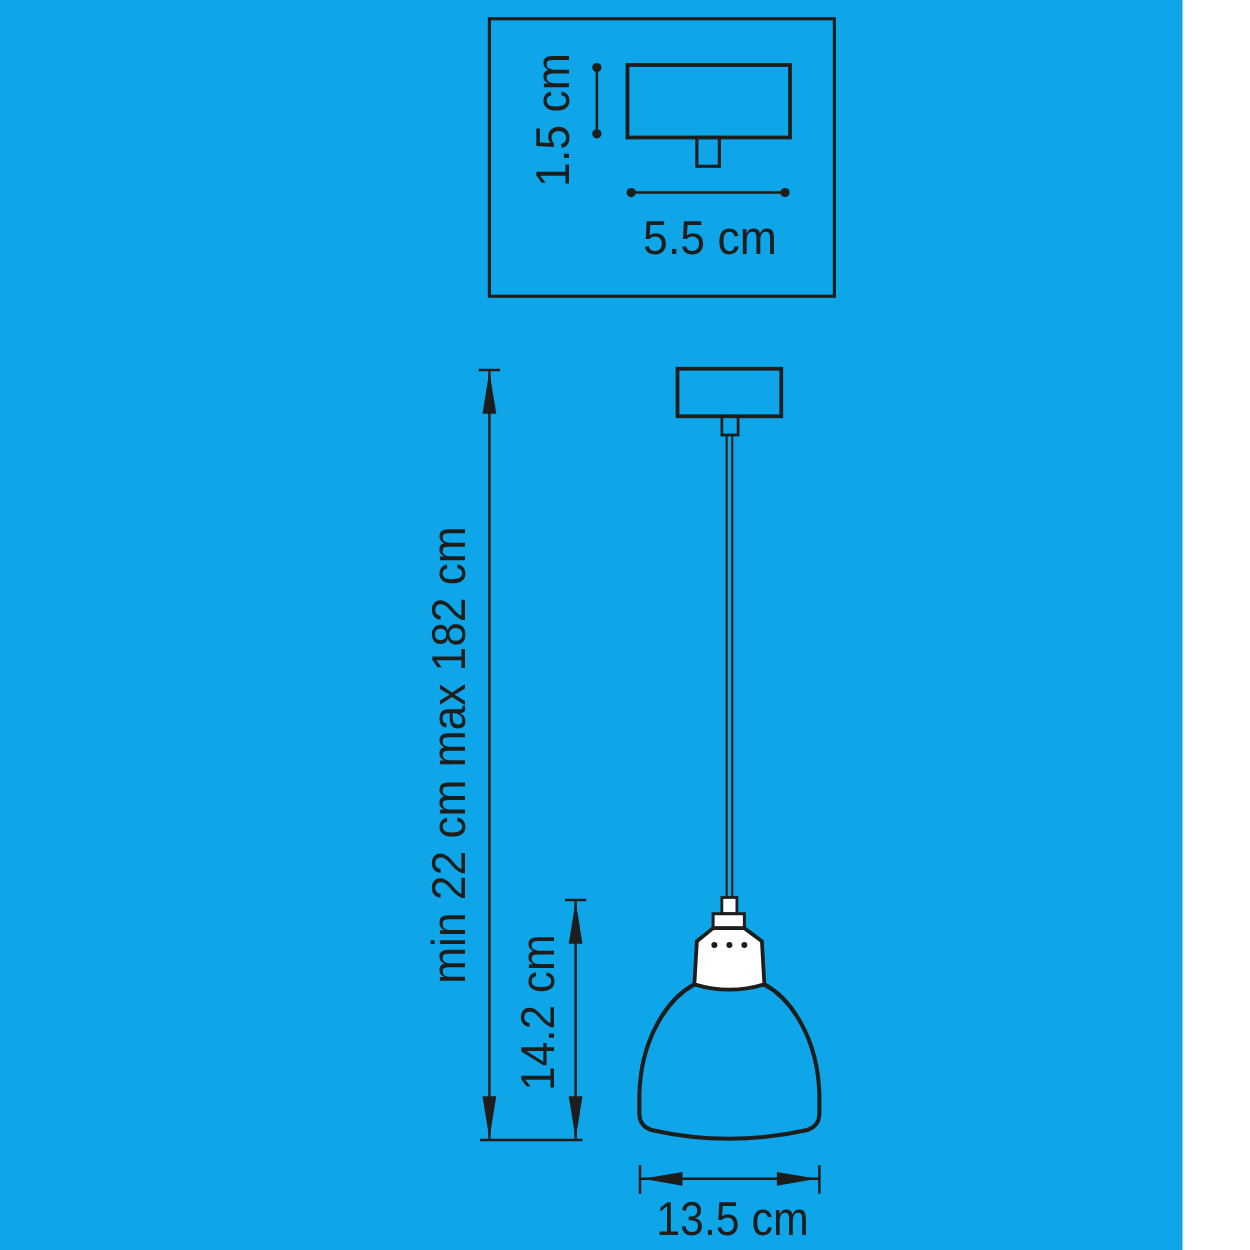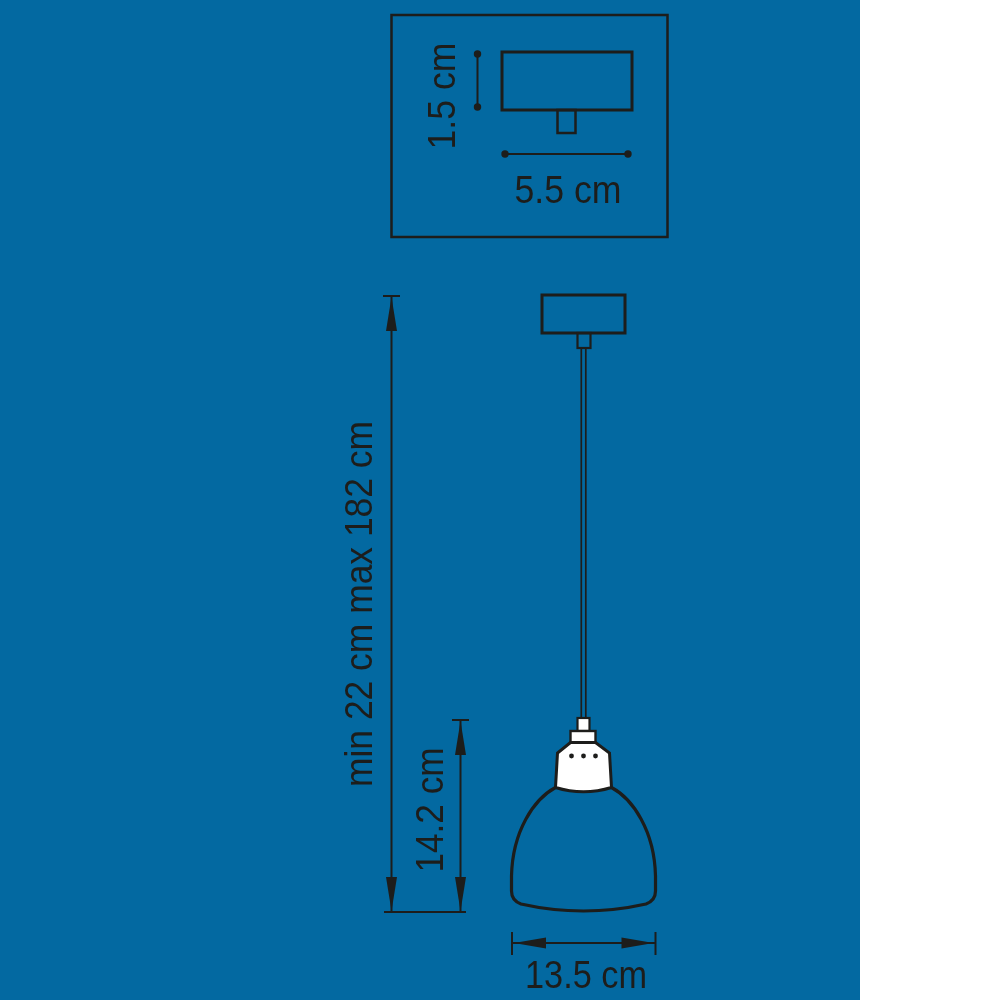--- a/index.html
+++ b/index.html
@@ -2,23 +2,23 @@
 <html><head>
 <meta charset="utf-8">
 <style>
   html, body {
     margin: 0;
     padding: 0;
     background: #ffffff;
   }
   #canvas {
     position: relative;
-    width: 860px;
+    width: 946px;
     height: 1000px;
-    background: #0369a1;
+    background: #0ea5e9;
     overflow: hidden;
   }
   svg {
     display: block;
   }
   .outline {
     stroke: #1d1d1b;
     fill: none;
   }
   .outline-filled {

